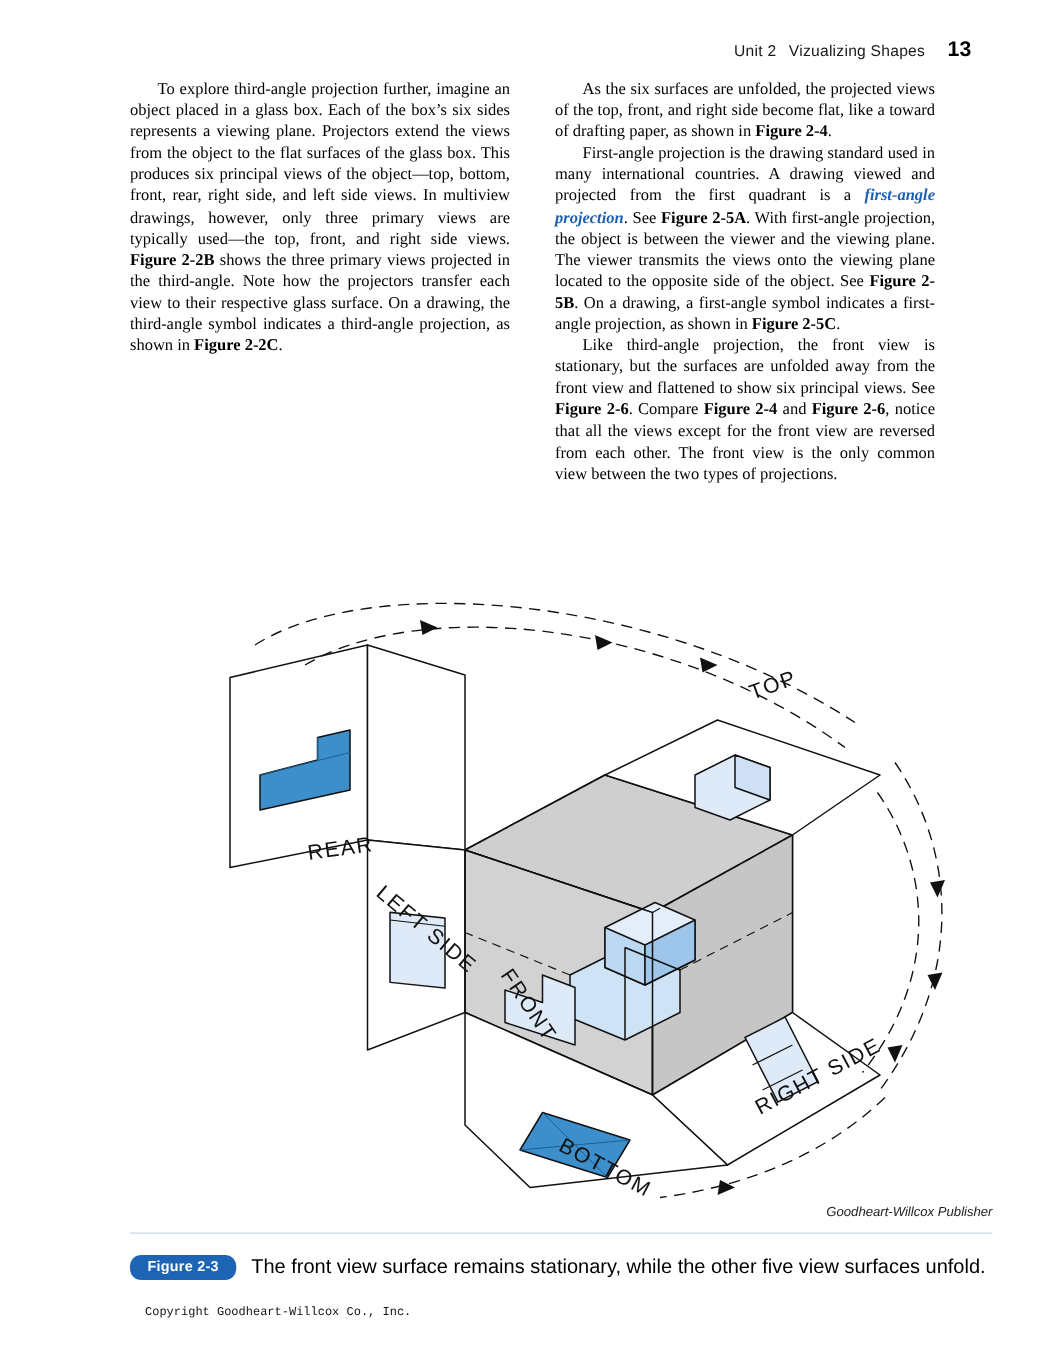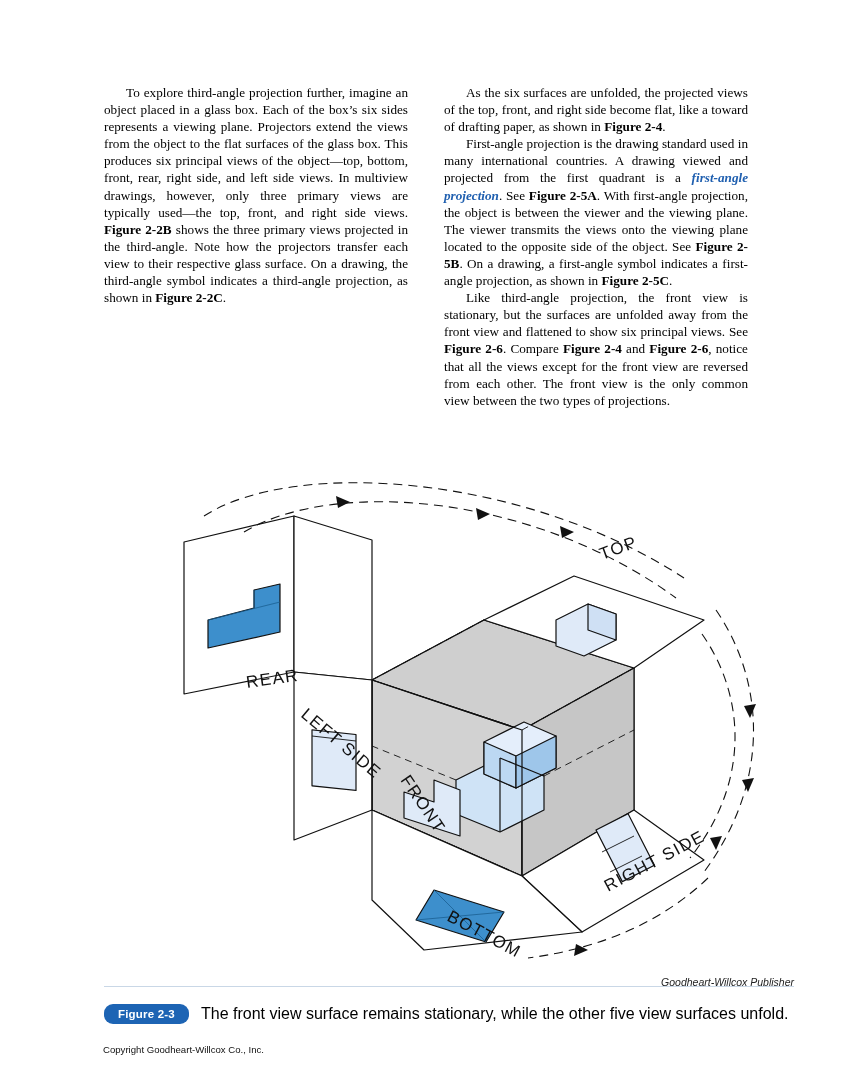--- a/index.html
+++ b/index.html
@@ -39,21 +39,21 @@
   .runhead .pageno {
     font-family: "Liberation Sans", sans-serif;
     font-weight: bold;
     font-size: 17px;
     color: #000;
   }
 
   
   .cols {
     position: absolute;
-    top: 84px;
+    top: 62px;
     left: 104px;
     width: 644px;
     display: flex;
     gap: 36px;
   }
   .col {
     width: 304px;
     font-size: 13.2px;
     line-height: 17.1px;
     text-align: justify;
@@ -88,21 +88,21 @@
     top: 480px;
     left: 104px;
     width: 690px;
     height: 500px;
   }
   .figure-svg { display: block; }
 
   .credit {
     position: absolute;
     right: 0px;
-    top: 496px;
+    top: 484px;
     font-family: "Liberation Sans", sans-serif;
     font-style: italic;
     font-size: 10.5px;
     color: #222;
   }
 
   
   .caption-row {
     position: absolute;
     top: 1004px;
@@ -133,40 +133,46 @@
     top: 986px;
     left: 104px;
     width: 690px;
     height: 1px;
     background: #c9d7e6;
   }
 
   
   .footer {
     position: absolute;
-    left: 103px;
+    left: 116px;
     top: 1044px;
-    font-family: Liberation Sans, sans-serif;
+    font-family: Liberation Mono, monospace;
     font-size: 9.6px;
     color: #111;
   }
 
   
   .fig-label {
     font-family: "Liberation Sans", sans-serif;
     fill: #111;
     font-size: 17px;
     letter-spacing: 1.4px;
   }
 </style>
 </head>
 <body>
 
 <div class="page">
 
+  <div class="runhead">
+    <div class="unit">
+      <span>Unit 2</span><span class="sep"></span><span>Vizualizing Shapes</span>
+    </div>
+    <div class="pageno">13</div>
+  </div>
 
   <div class="cols">
 
     <div class="col">
       <p><span>To explore third-angle projection further, imagine an object placed in a glass box. Each of the box’s six sides represents a viewing plane. Projectors extend the views from the object to the flat surfaces of the glass box. This produces six principal views of the object—top, bottom, front, rear, right side, and left side views. In multiview drawings, however, only three primary views are typically used—the top, front, and right side views. </span><b>Figure 2-2B</b><span> shows the three primary views projected in the third-angle. Note how the projectors transfer each view to their respective glass surface. On a drawing, the third-angle symbol indicates a third-angle projection, as shown in </span><b>Figure 2-2C</b><span>.</span></p>
 
 
     </div>
 
     <div class="col">

